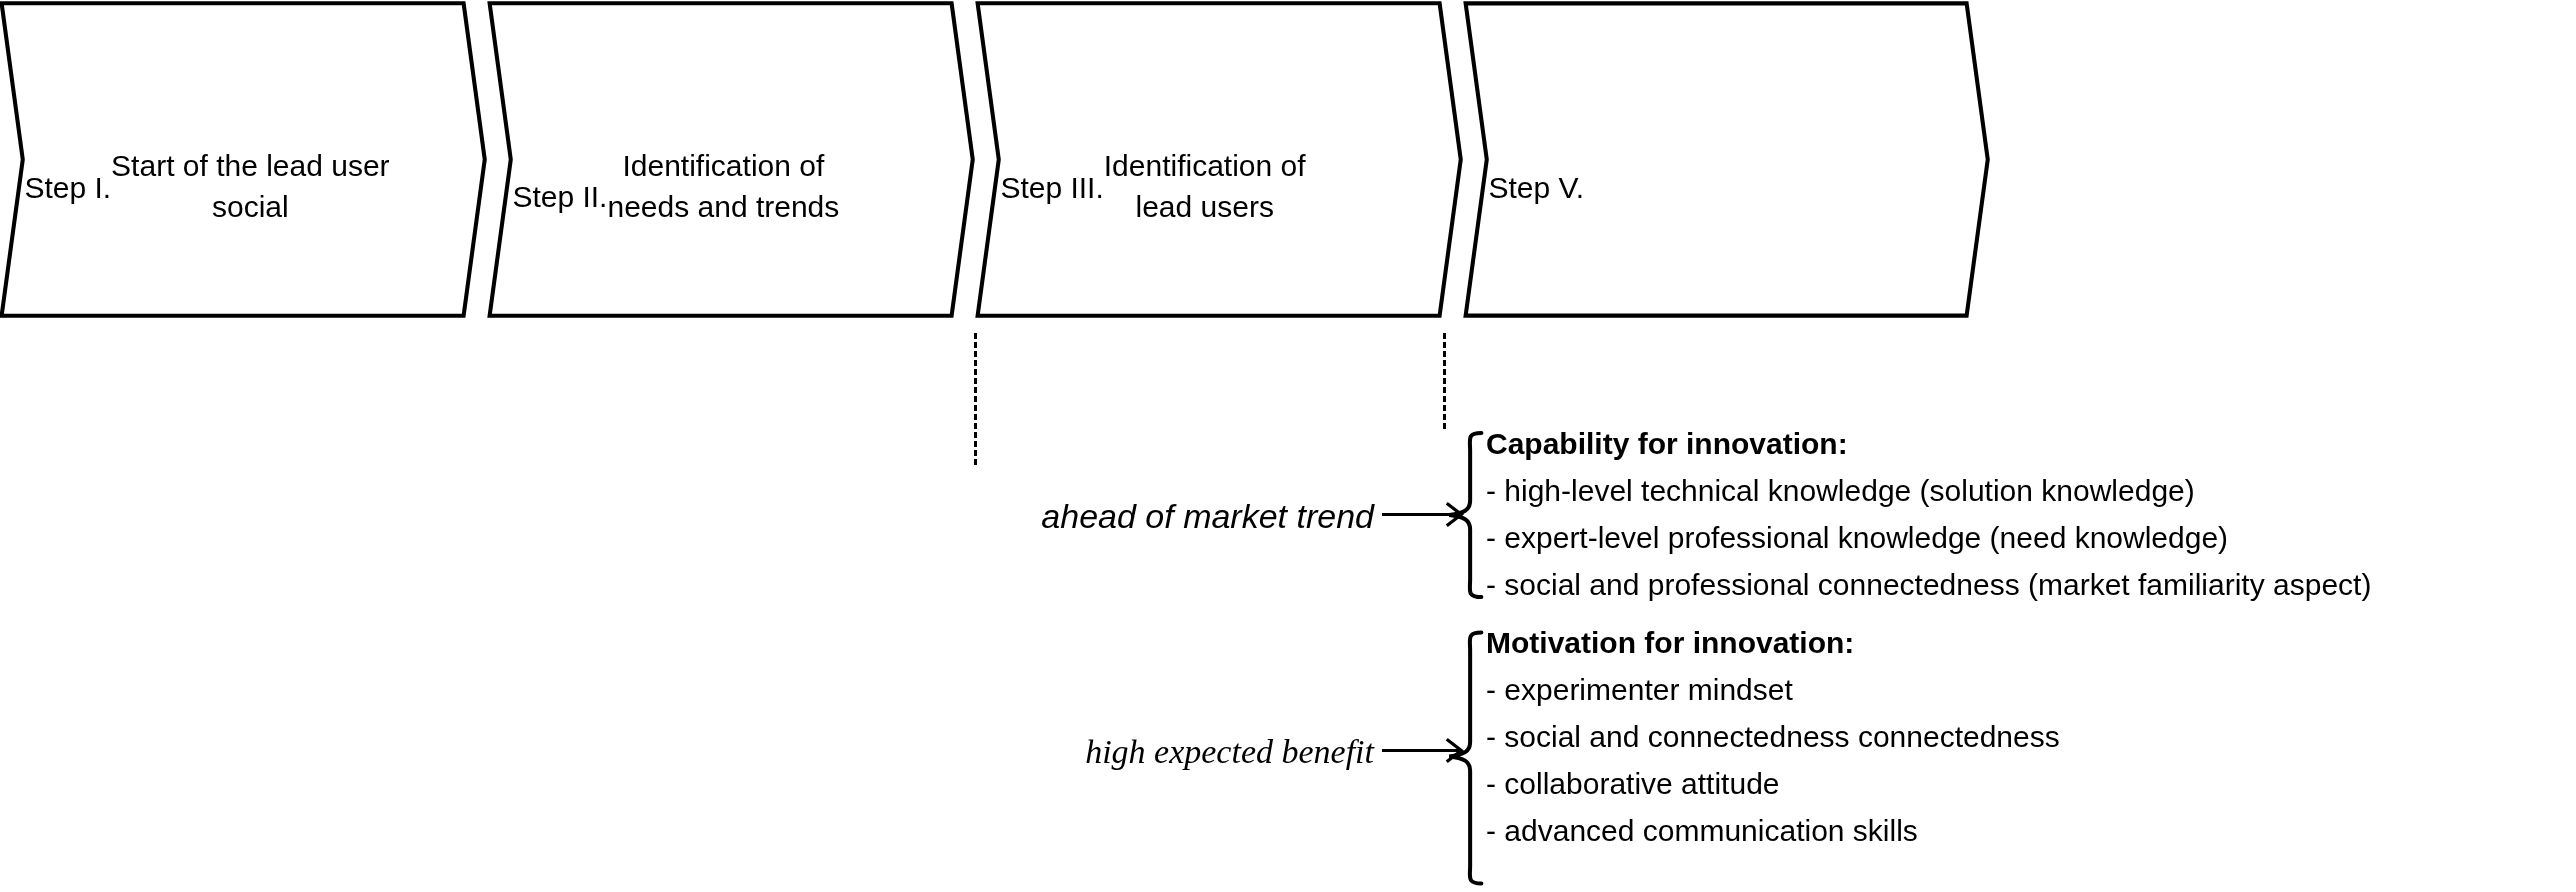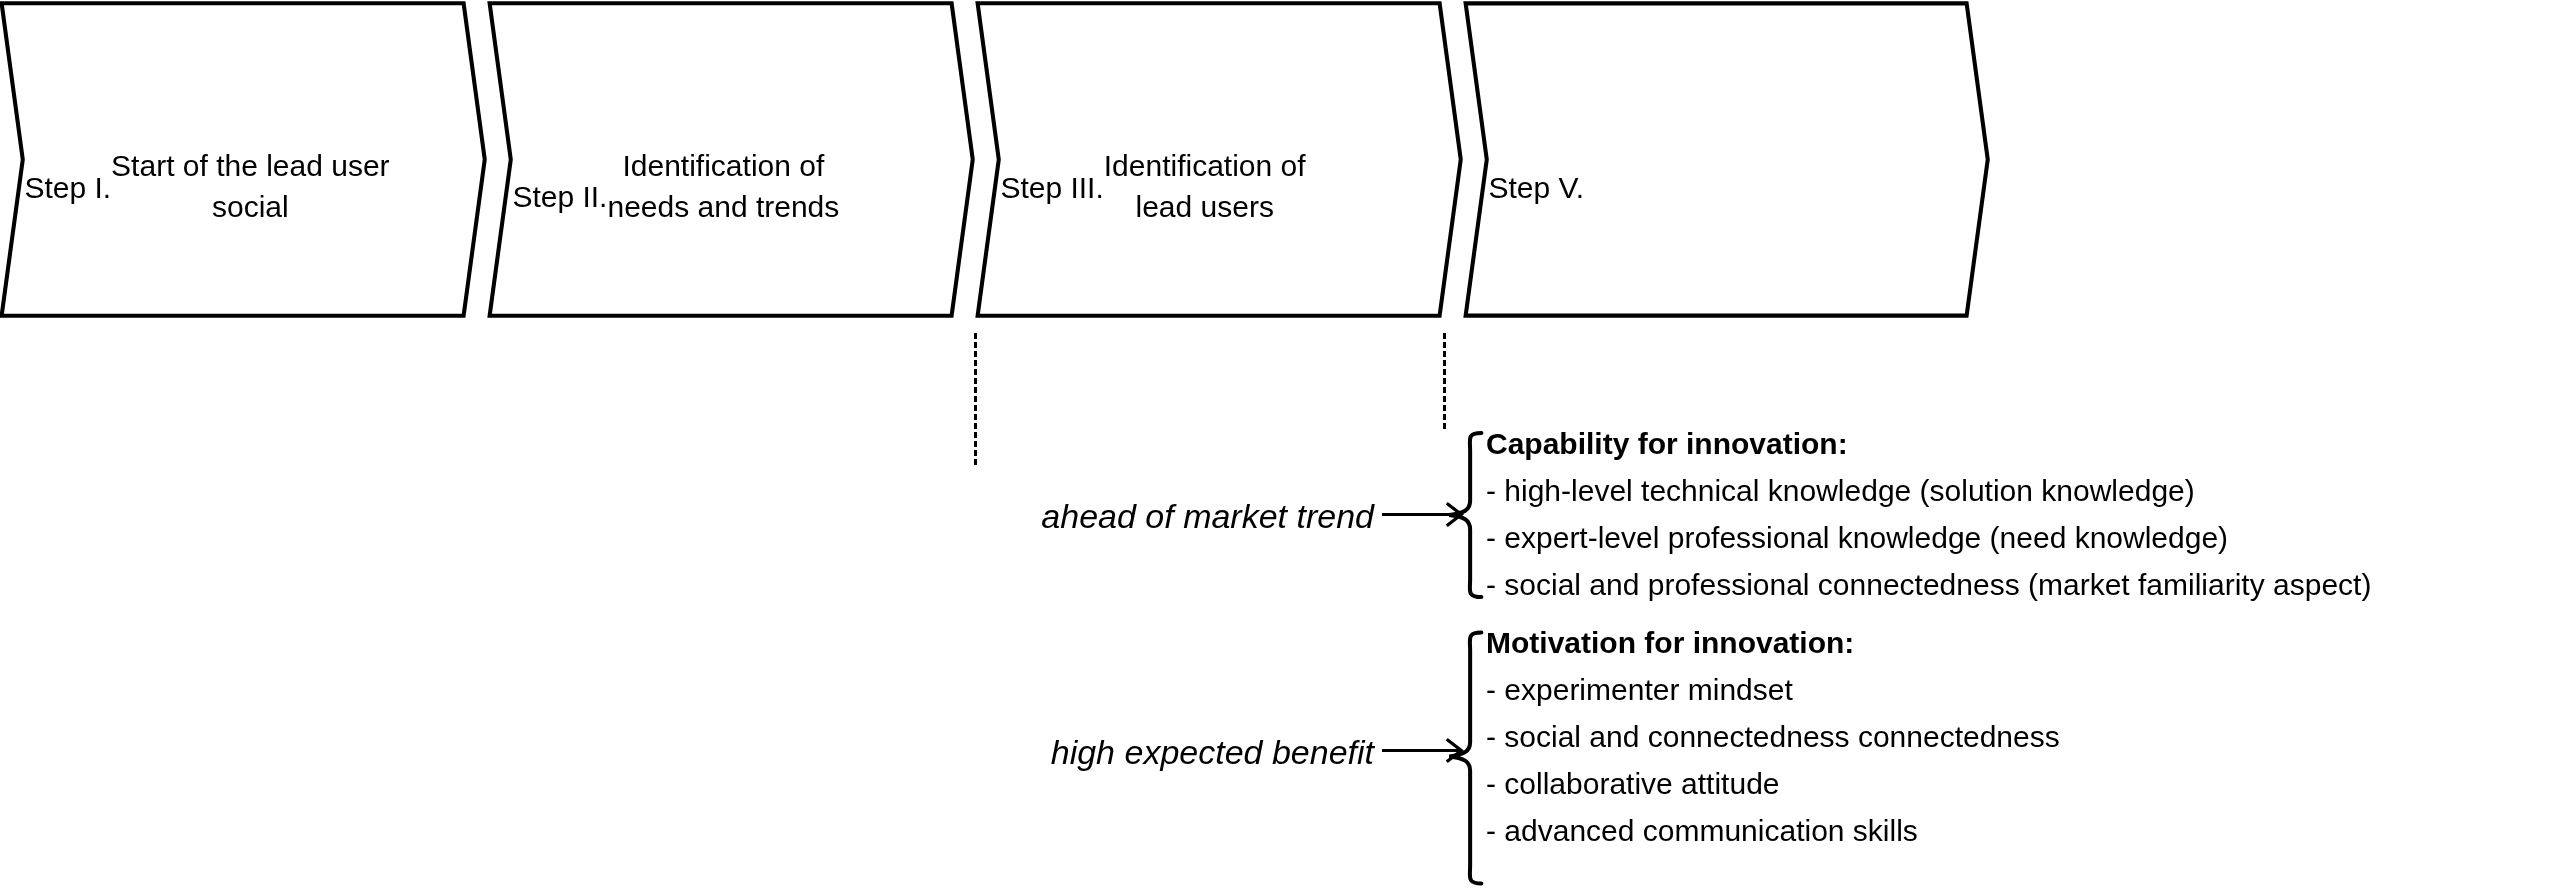--- a/index.html
+++ b/index.html
@@ -193,21 +193,21 @@
 
   <div class="detail-group" style="left:1486px; top:429px;">
     <div class="detail-heading">Capability for innovation:</div>
     <ul class="detail-list cap-list">
       <li class="detail-item">- high-level technical knowledge (solution knowledge)</li>
       <li class="detail-item">- expert-level professional knowledge (need knowledge)</li>
       <li class="detail-item">- social and professional connectedness (market familiarity aspect)</li>
     </ul>
   </div>
 
-  <div class="relation-label" style="left:886px; top:732px; width:488px;">high expected benefit</div>
+  <div class="relation-label" style="left:886px; top:732px; width:488px;font-family:Liberation Serif, serif;">high expected benefit</div>
 
   <svg class="arrow-svg" style="left:1382px; top:730px;" width="89" height="41" viewBox="0 0 110 50" aria-hidden="true">
     <line x1="0" y1="25" x2="96" y2="25" stroke="#000000" stroke-width="4"></line>
     <polyline points="80,11 98,25 80,39" fill="none" stroke="#000000" stroke-width="4"></polyline>
   </svg>
 
   <svg class="brace-svg" style="left:1446px; top:628px;" width="37" height="260" viewBox="0 0 46 320" aria-hidden="true">
     <path d="M 44 4 C 26 4 30 12 30 26 L 30 140 C 30 152 22 156 4 158 C 22 160 30 164 30 176 L 30 294 C 30 308 26 316 44 316" fill="none" stroke="#000000" stroke-width="5" stroke-linecap="round"></path>
   </svg>
 

